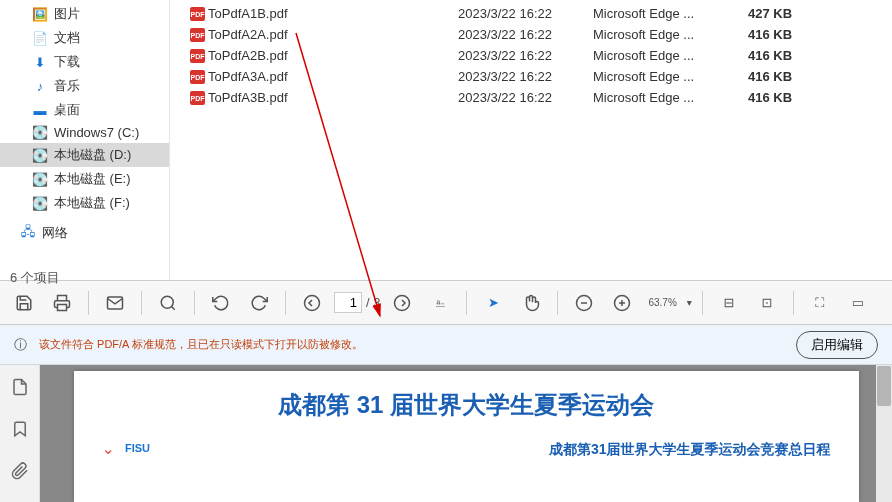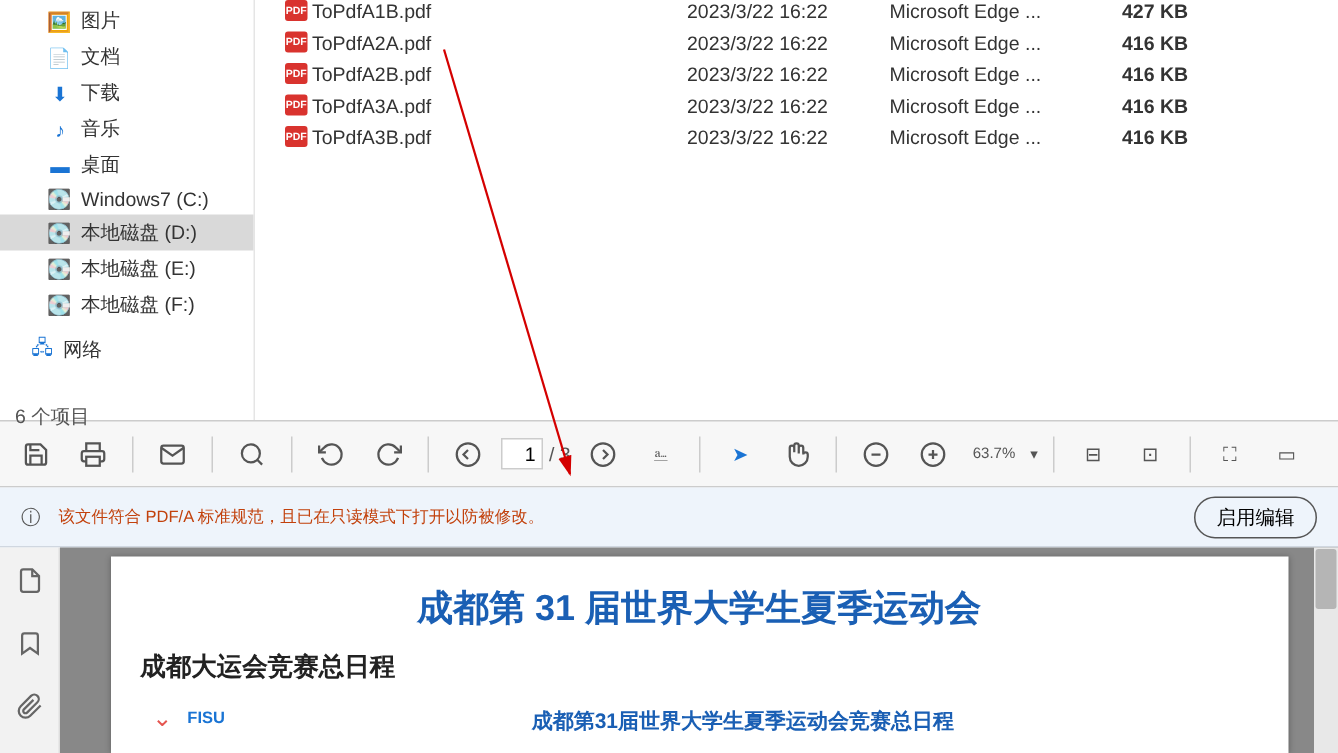--- a/index.html
+++ b/index.html
@@ -7,21 +7,21 @@
 
 .top { display: flex; height: 280px; }
 .sidebar { width: 170px; border-right: 1px solid #e5e5e5; padding-top: 2px; }
 .nav-item { display: flex; align-items: center; padding: 3px 0 3px 32px; cursor: pointer; }
 .nav-item.root { padding-left: 20px; }
 .nav-item.sel { background: #d9d9d9; }
 .nav-item .ic { width: 16px; height: 14px; margin-right: 6px; display: inline-flex; align-items: center; justify-content: center; }
 .status { padding: 6px 10px; color: #555; font-size: 13px; }
 
 .filelist { flex: 1; }
-.row { display: flex; align-items: flex-start; height: 21px; padding-left: 20px; }
+.row { display: flex; align-items: flex-end; height: 21px; padding-left: 20px; }
 .row .ic { width: 18px; display: inline-flex; align-items: center; }
 .row .name { flex: 0 0 250px; }
 .row .date { flex: 0 0 135px; }
 .row .type { flex: 0 0 155px; }
 .row .size { flex: 0 0 80px; font-weight: bold; }
 
 .pdf-ic { width: 15px; height: 14px; background: #d9332e; color: #fff; font-size: 7px; font-weight: bold; display: inline-flex; align-items: center; justify-content: center; border-radius: 2px; }
 
 .toolbar { height: 45px; border-top: 1px solid #ccc; border-bottom: 1px solid #ccc; display: flex; align-items: center; background: #f7f7f7; padding: 0 8px; gap: 6px; }
 .tbtn { width: 32px; height: 32px; display: inline-flex; align-items: center; justify-content: center; cursor: pointer; color: #555; border-radius: 3px; }
@@ -36,21 +36,21 @@
 
 .viewer { display: flex; height: 137px; }
 .vside { width: 40px; background: #f2f2f2; border-right: 1px solid #ddd; display: flex; flex-direction: column; align-items: center; padding-top: 10px; gap: 18px; }
 .vside .vb { width: 24px; height: 24px; display: flex; align-items: center; justify-content: center; color: #666; cursor: pointer; }
 .doc-area { flex: 1; background: #888; display: flex; justify-content: center; padding-top: 6px; position: relative; }
 .page { width: 785px; background: #fff; padding: 12px 20px; box-shadow: 0 0 4px rgba(0,0,0,0.3); }
 .title-main { color: #1a5fb4; font-size: 24px; font-weight: bold; text-align: center; margin: 6px 0 12px; }
 .sub1 { font-size: 17px; font-weight: bold; color: #222; margin-bottom: 8px; }
 .logos { display: flex; align-items: center; gap: 10px; padding: 4px 8px; }
 .logo { font-size: 11px; color: #888; }
-.sub2 { color: #1a5fb4; font-size: 14px; font-weight: bold; text-align: center; margin-top: 4px; }
+.sub2 { color: #1a5fb4; font-size: 14px; font-weight: bold; text-align: right; margin-top: 4px; }
 .scroll { position: absolute; right: 0; top: 0; width: 16px; height: 100%; background: #e8e8e8; }
 .thumb { width: 14px; height: 40px; background: #b5b5b5; margin: 1px auto; border-radius: 2px; }
 
 .arrow-svg { position: absolute; top: 28px; left: 180px; pointer-events: none; }
 </style>
 </head>
 <body>
 
 <div class="top">
   <div class="sidebar">
@@ -258,21 +258,20 @@
       </div>
     <div class="vb">
         <svg width="18" height="18" viewBox="0 0 24 24" fill="none" stroke="currentColor" stroke-width="2">
           <path d="M21.44 11.05l-9.19 9.19a6 6 0 0 1-8.49-8.49l9.19-9.19a4 4 0 0 1 5.66 5.66l-9.2 9.19a2 2 0 0 1-2.83-2.83l8.49-8.48"></path>
         </svg>
       </div>
   </div>
   <div class="doc-area">
     <div class="page">
       <div class="title-main">成都第 31 届世界大学生夏季运动会</div>
-      <div class="sub1">成都大运会竞赛总日程</div>
       <div class="logos">
         <span class="logo" style="color:#e5554f;font-size:16px">⌄</span>
         <span class="logo" style="color:#1a74d4;font-weight:bold">FISU</span>
         <span class="sub2" style="flex:1">成都第31届世界大学生夏季运动会竞赛总日程</span>
       </div>
     </div>
     <div class="scroll">
         <div class="thumb"></div>
       </div>
   </div>

